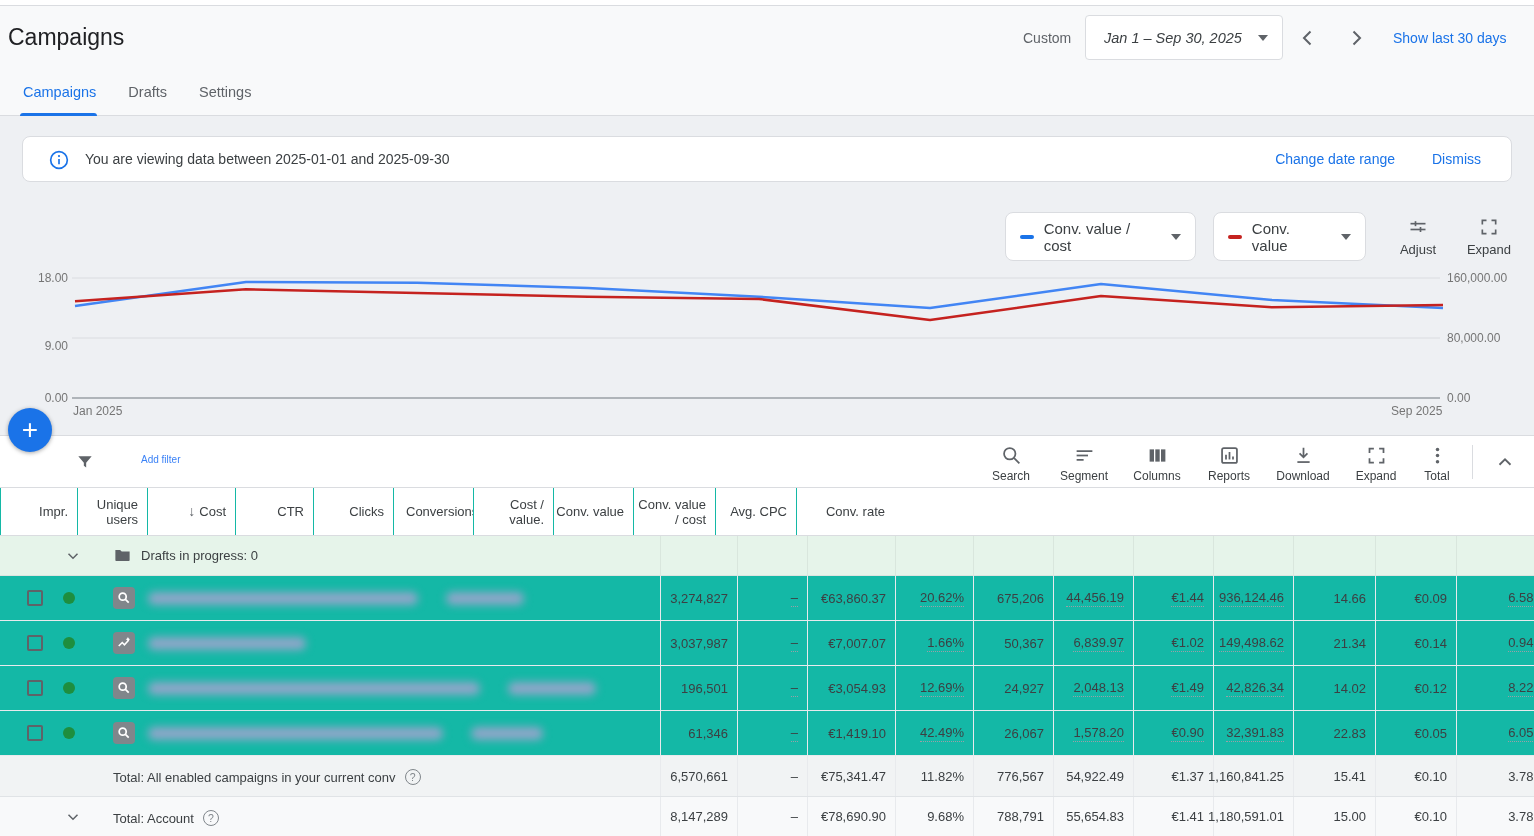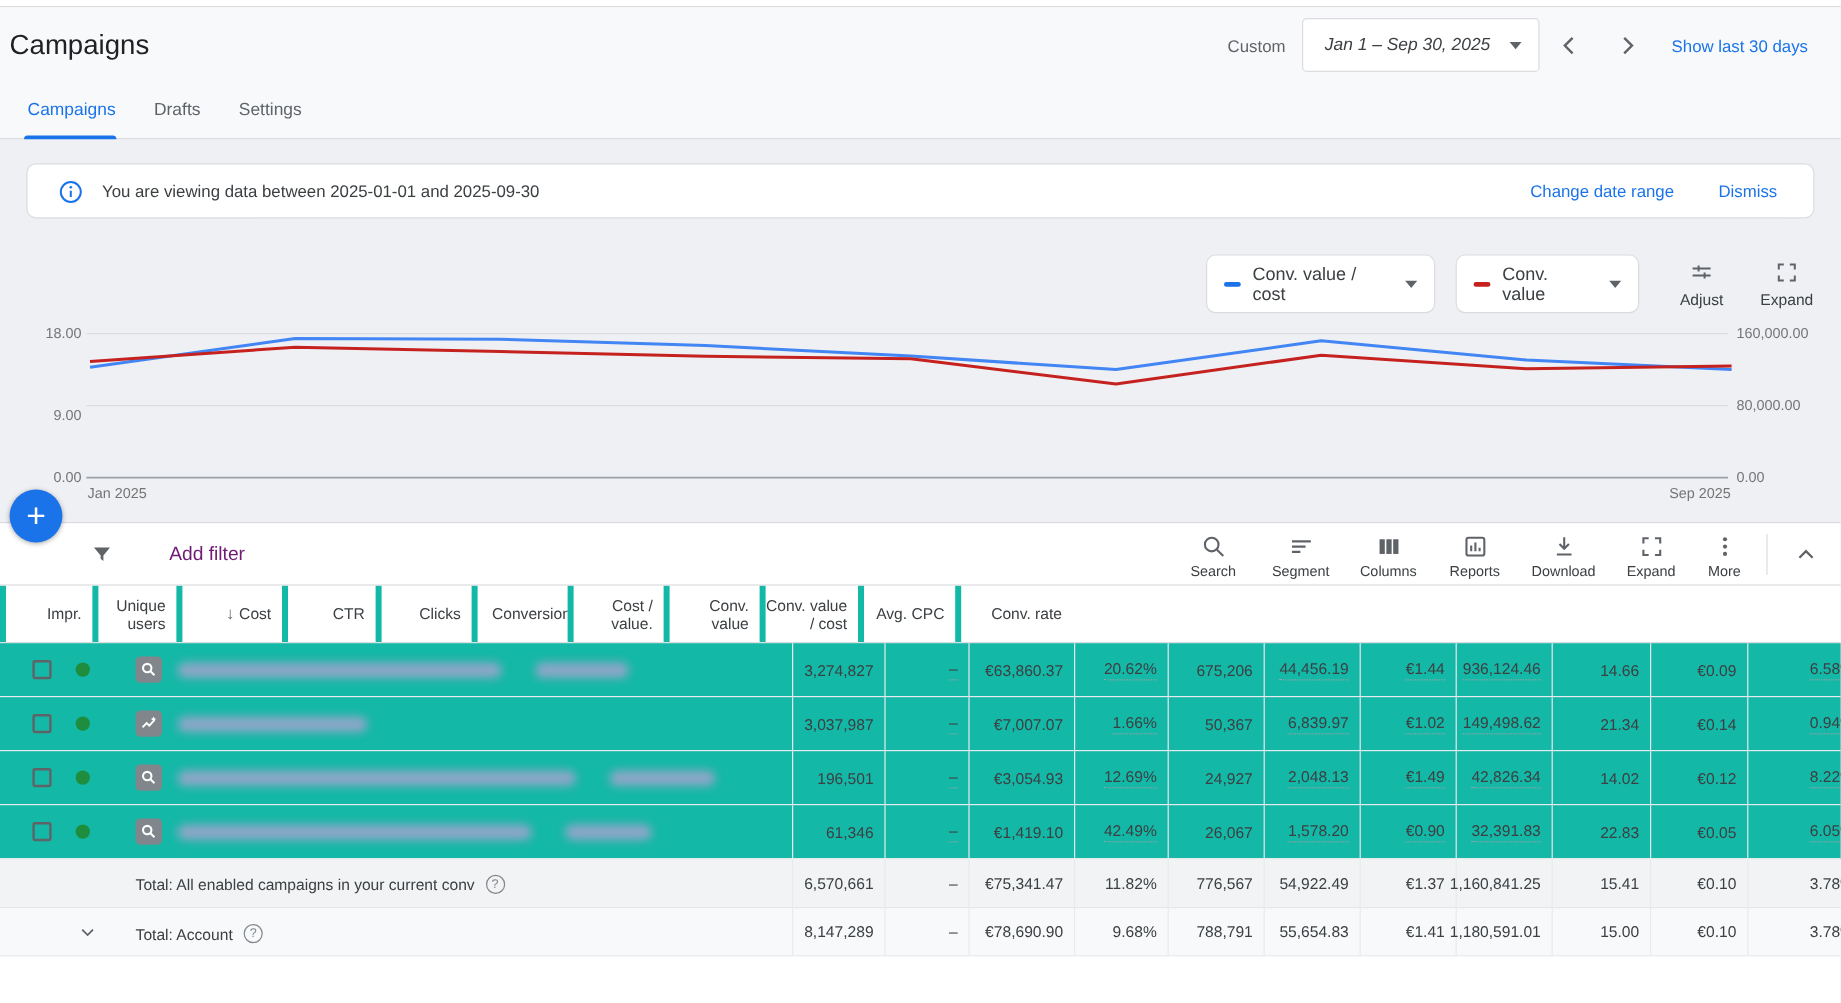--- a/index.html
+++ b/index.html
@@ -40,32 +40,32 @@
   .lab-left { left:18px; width:50px; text-align:right; }
   .chart-svg { position:absolute; left:0; top:265px; }
 
   
   .fab { position:absolute; left:8px; top:408px; width:44px; height:44px; border-radius:50%; background:#1a73e8; color:#fff; font-size:28px; font-weight:300; display:flex; align-items:center; justify-content:center; box-shadow:0 1px 4px rgba(0,0,0,.35); z-index:6; cursor:pointer; }
 
   
   .tablewrap { position:absolute; top:435px; left:0; width:1534px; height:401px; background:#fff; border-top:1px solid #dadce0; }
   .toolbar { position:relative; height:52px; border-bottom:1px solid #dadce0; }
   .funnel { position:absolute; left:75px; top:16px; }
-  .addfilter { position:absolute; left:141px; top:18px; font-size:16px; font-weight:500; color:#701a75; cursor:pointer; }
+  .addfilter { position:absolute; left:141px; top:18px; font-size:10px; font-weight:500; color:#3b82f6; cursor:pointer; }
   .tbbtn { position:absolute; top:9px; width:62px; text-align:center; cursor:pointer; }
   .tbbtn svg { display:block; margin:0 auto; }
   .tbbtn .tblabel { font-size:12px; color:#3c4043; margin-top:3px; }
   .tb-div { position:absolute; left:1472px; top:9px; width:1px; height:34px; background:#dadce0; }
   .collapse { position:absolute; left:1494px; top:15px; cursor:pointer; }
 
   .thead, .trow { display:flex; width:1534px; }
   .thead { height:48px; border-bottom:1px solid #dadce0; font-weight:500; color:#3c4043; }
   .tleft { width:660px; position:relative; flex:none; }
   .cell { flex:none; display:flex; align-items:center; justify-content:flex-end; padding-right:9px; font-size:13px; line-height:15px; text-align:right; border-left:1px solid #e8eaed; color:#3c4043; }
-  .thead .cell { border-left:5px solid #14b8a6; }
+  .thead .cell { border-left:1px solid #14b8a6; }
   .c1{width:77px}.c2{width:70px}.c3{width:88px}.c4{width:78px}.c5{width:80px}.c6{width:80px}
   .c7{width:80px}.c8{width:80px}.c9{width:82px}.c10{width:81px}.c11{width:98px}
   .hc6 { justify-content:flex-start; padding-left:12px; white-space:nowrap; overflow:hidden; }
   .sortarrow { color:#5f6368; margin-right:4px; font-size:14px; }
   .cb { position:absolute; left:27px; width:16px; height:16px; border:2px solid #5f6368; border-radius:2px; cursor:pointer; }
   .hdot { position:absolute; left:62px; top:17px; width:14px; height:14px; border-radius:50%; background:#5f6368; }
   .headcamp { position:absolute; left:113px; top:16px; font-size:13px; }
   .trow { background:#14b8a6; height:45px; border-bottom:1px solid #e8eaed; }
   .gdot { position:absolute; left:63px; top:16px; width:12px; height:12px; border-radius:50%; background:#1e8e3e; }
   .ctype { position:absolute; left:113px; top:11px; width:22px; height:22px; border-radius:4px; background:#80868b; display:flex; align-items:center; justify-content:center; }
@@ -218,21 +218,21 @@
         <path d="M4 9V4h5 M15 4h5v5 M20 15v5h-5 M9 20H4v-5" fill="none" stroke="#5f6368" stroke-width="2"></path>
       </svg>
       <div class="tblabel">Expand</div>
     </div>
     <div class="tbbtn" style="left:1406px">
       <svg width="21" height="21" viewBox="0 0 24 24">
         <circle cx="12" cy="5" r="2" fill="#5f6368"></circle>
           <circle cx="12" cy="12" r="2" fill="#5f6368"></circle>
           <circle cx="12" cy="19" r="2" fill="#5f6368"></circle>
       </svg>
-      <div class="tblabel">More</div>
+      <div class="tblabel">Total</div>
     </div>
     <div class="tb-div"></div>
     <svg class="collapse" width="22" height="22" viewBox="0 0 24 24">
       <path d="M6 15l6-6 6 6" fill="none" stroke="#5f6368" stroke-width="2"></path>
     </svg>
   </div>
 
   <div class="thead">
     <div class="cell c1">Impr.</div>
     <div class="cell c2">Unique users</div>
@@ -243,20 +243,42 @@
     <div class="cell c4">CTR</div>
     <div class="cell c5">Clicks</div>
     <div class="cell c6 hc6">Conversions</div>
     <div class="cell c7">Cost / value.</div>
     <div class="cell c8">Conv. value</div>
     <div class="cell c9">Conv. value / cost</div>
     <div class="cell c10">Avg. CPC</div>
     <div class="cell c11">Conv. rate</div>
   </div>
 
+  <div class="trow draftsrow">
+    <div class="tleft">
+      <svg class="rowchev" width="18" height="18" viewBox="0 0 24 24">
+          <path d="M6 9l6 6 6-6" fill="none" stroke="#5f6368" stroke-width="2"></path>
+        </svg>
+      <svg class="folder" width="19" height="19" viewBox="0 0 24 24">
+          <path d="M3 5h6l2 2h10v11a1 1 0 0 1-1 1H4a1 1 0 0 1-1-1V5z" fill="#5f6368"></path>
+        </svg>
+      <span class="draftslabel">Drafts in progress: 0</span>
+    </div>
+    <div class="cell c1"></div>
+      <div class="cell c2"></div>
+      <div class="cell c3"></div>
+      <div class="cell c4"></div>
+      <div class="cell c5"></div>
+      <div class="cell c6"></div>
+      <div class="cell c7"></div>
+      <div class="cell c8"></div>
+      <div class="cell c9"></div>
+      <div class="cell c10"></div>
+      <div class="cell c11"></div>
+  </div>
 
   <div class="trow">
     <div class="tleft">
       <span class="cb" style="top:14px"></span>
       <span class="gdot"></span>
       <span class="ctype">
         <svg width="14" height="14" viewBox="0 0 16 16">
             <circle cx="6.5" cy="6.5" r="4" fill="none" stroke="#fff" stroke-width="2"></circle>
             <line x1="9.6" y1="9.6" x2="13.4" y2="13.4" stroke="#fff" stroke-width="2"></line>
           </svg>

